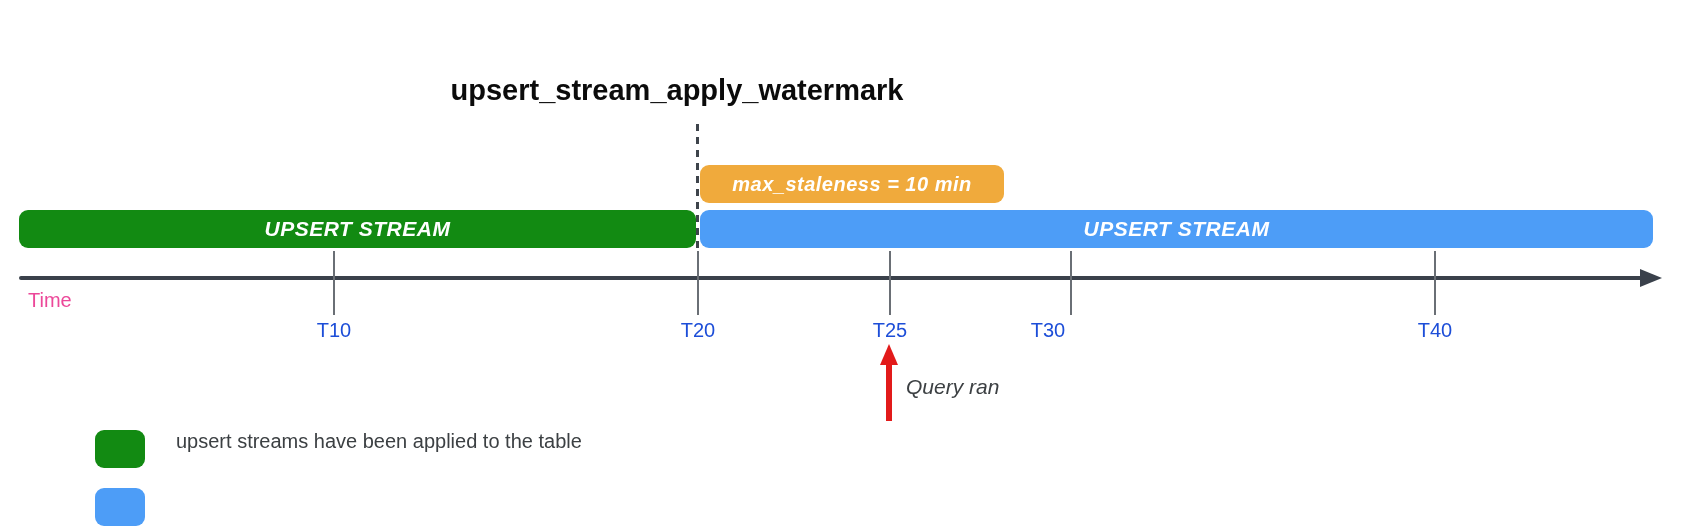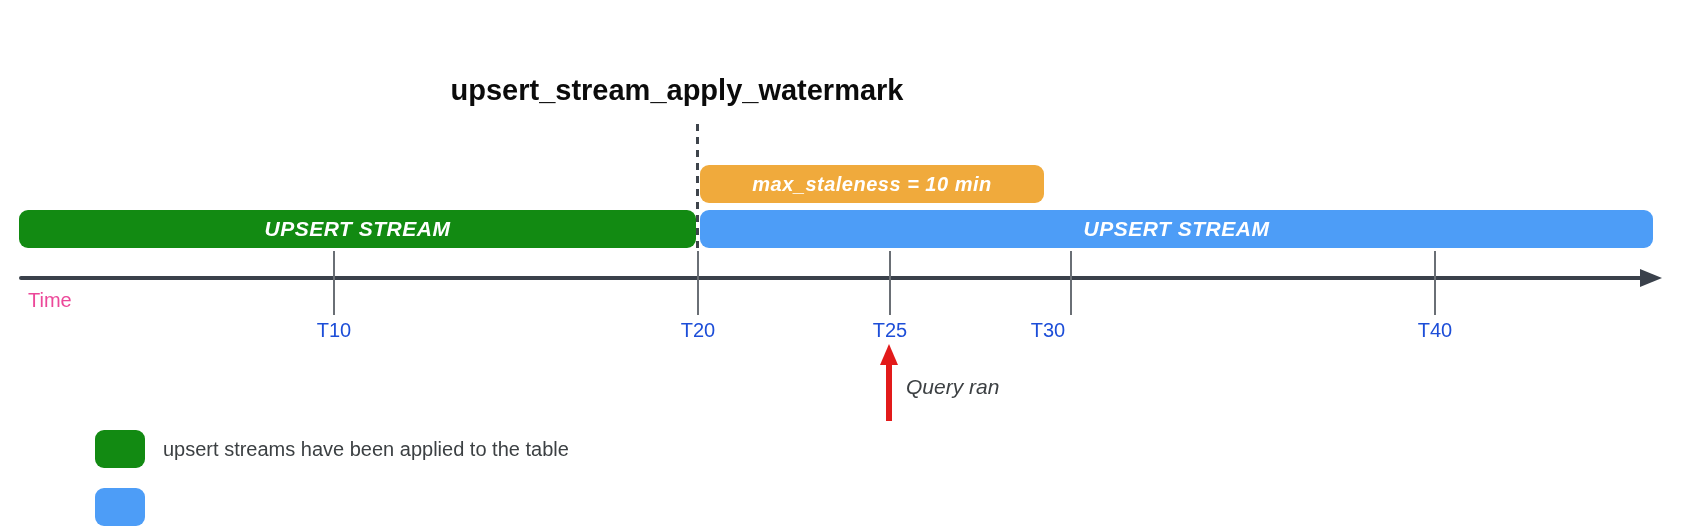--- a/index.html
+++ b/index.html
@@ -20,21 +20,21 @@
   .dashed-line{
     position:absolute;left:696px;top:80px;width:3px;height:124px;
     background:repeating-linear-gradient(to bottom,#3e444b 0 7px,transparent 7px 13px);
   }
   .bar{
     position:absolute;border-radius:9px;
     display:flex;align-items:center;justify-content:center;
     color:#ffffff;font-weight:700;font-style:italic;
     white-space:nowrap;
   }
-  .bar-staleness{left:700px;top:121px;width:344px;height:38px;background:#f0aa3c;font-size:20px;}
+  .bar-staleness{left:700px;top:121px;width:304px;height:38px;background:#f0aa3c;font-size:20px;}
   .bar-applied{left:19px;top:166px;width:677px;height:38px;background:#128a12;font-size:21px;}
   .bar-notapplied{left:700px;top:166px;width:953px;height:38px;background:#4d9df7;font-size:21px;}
   .bar span{letter-spacing:0.5px;}
   .axis-line{
     position:absolute;left:19px;top:232px;width:1623px;height:4px;
     background:#3a414b;border-radius:2px;
   }
   .axis-arrow{
     position:absolute;left:1640px;top:225px;width:0;height:0;
     border-left:22px solid #3a414b;
@@ -64,21 +64,21 @@
     position:absolute;left:886px;top:319px;width:6px;height:58px;background:#e21a1a;
   }
   .query-label{
     position:absolute;left:906px;top:331px;
     font-size:21px;color:#3c4043;white-space:nowrap;font-style:italic;
   }
   .legend{
     position:absolute;left:70px;top:386px;
     display:flex;flex-direction:column;gap:20px;
   }
-  .legend-row{display:flex;align-items:center;gap:18px;padding-left:25px;}
+  .legend-row{display:flex;gap:31px;padding-left:25px;}
   .legend-swatch{width:50px;height:38px;border-radius:9px;flex:0 0 auto;}
   .legend-swatch.green{background:#128a12;}
   .legend-swatch.blue{background:#4d9df7;}
   .legend-text{font-size:20px;color:#3c4043;white-space:nowrap;}
 </style>
 </head>
 <body>
 
 <div class="canvas">
 

